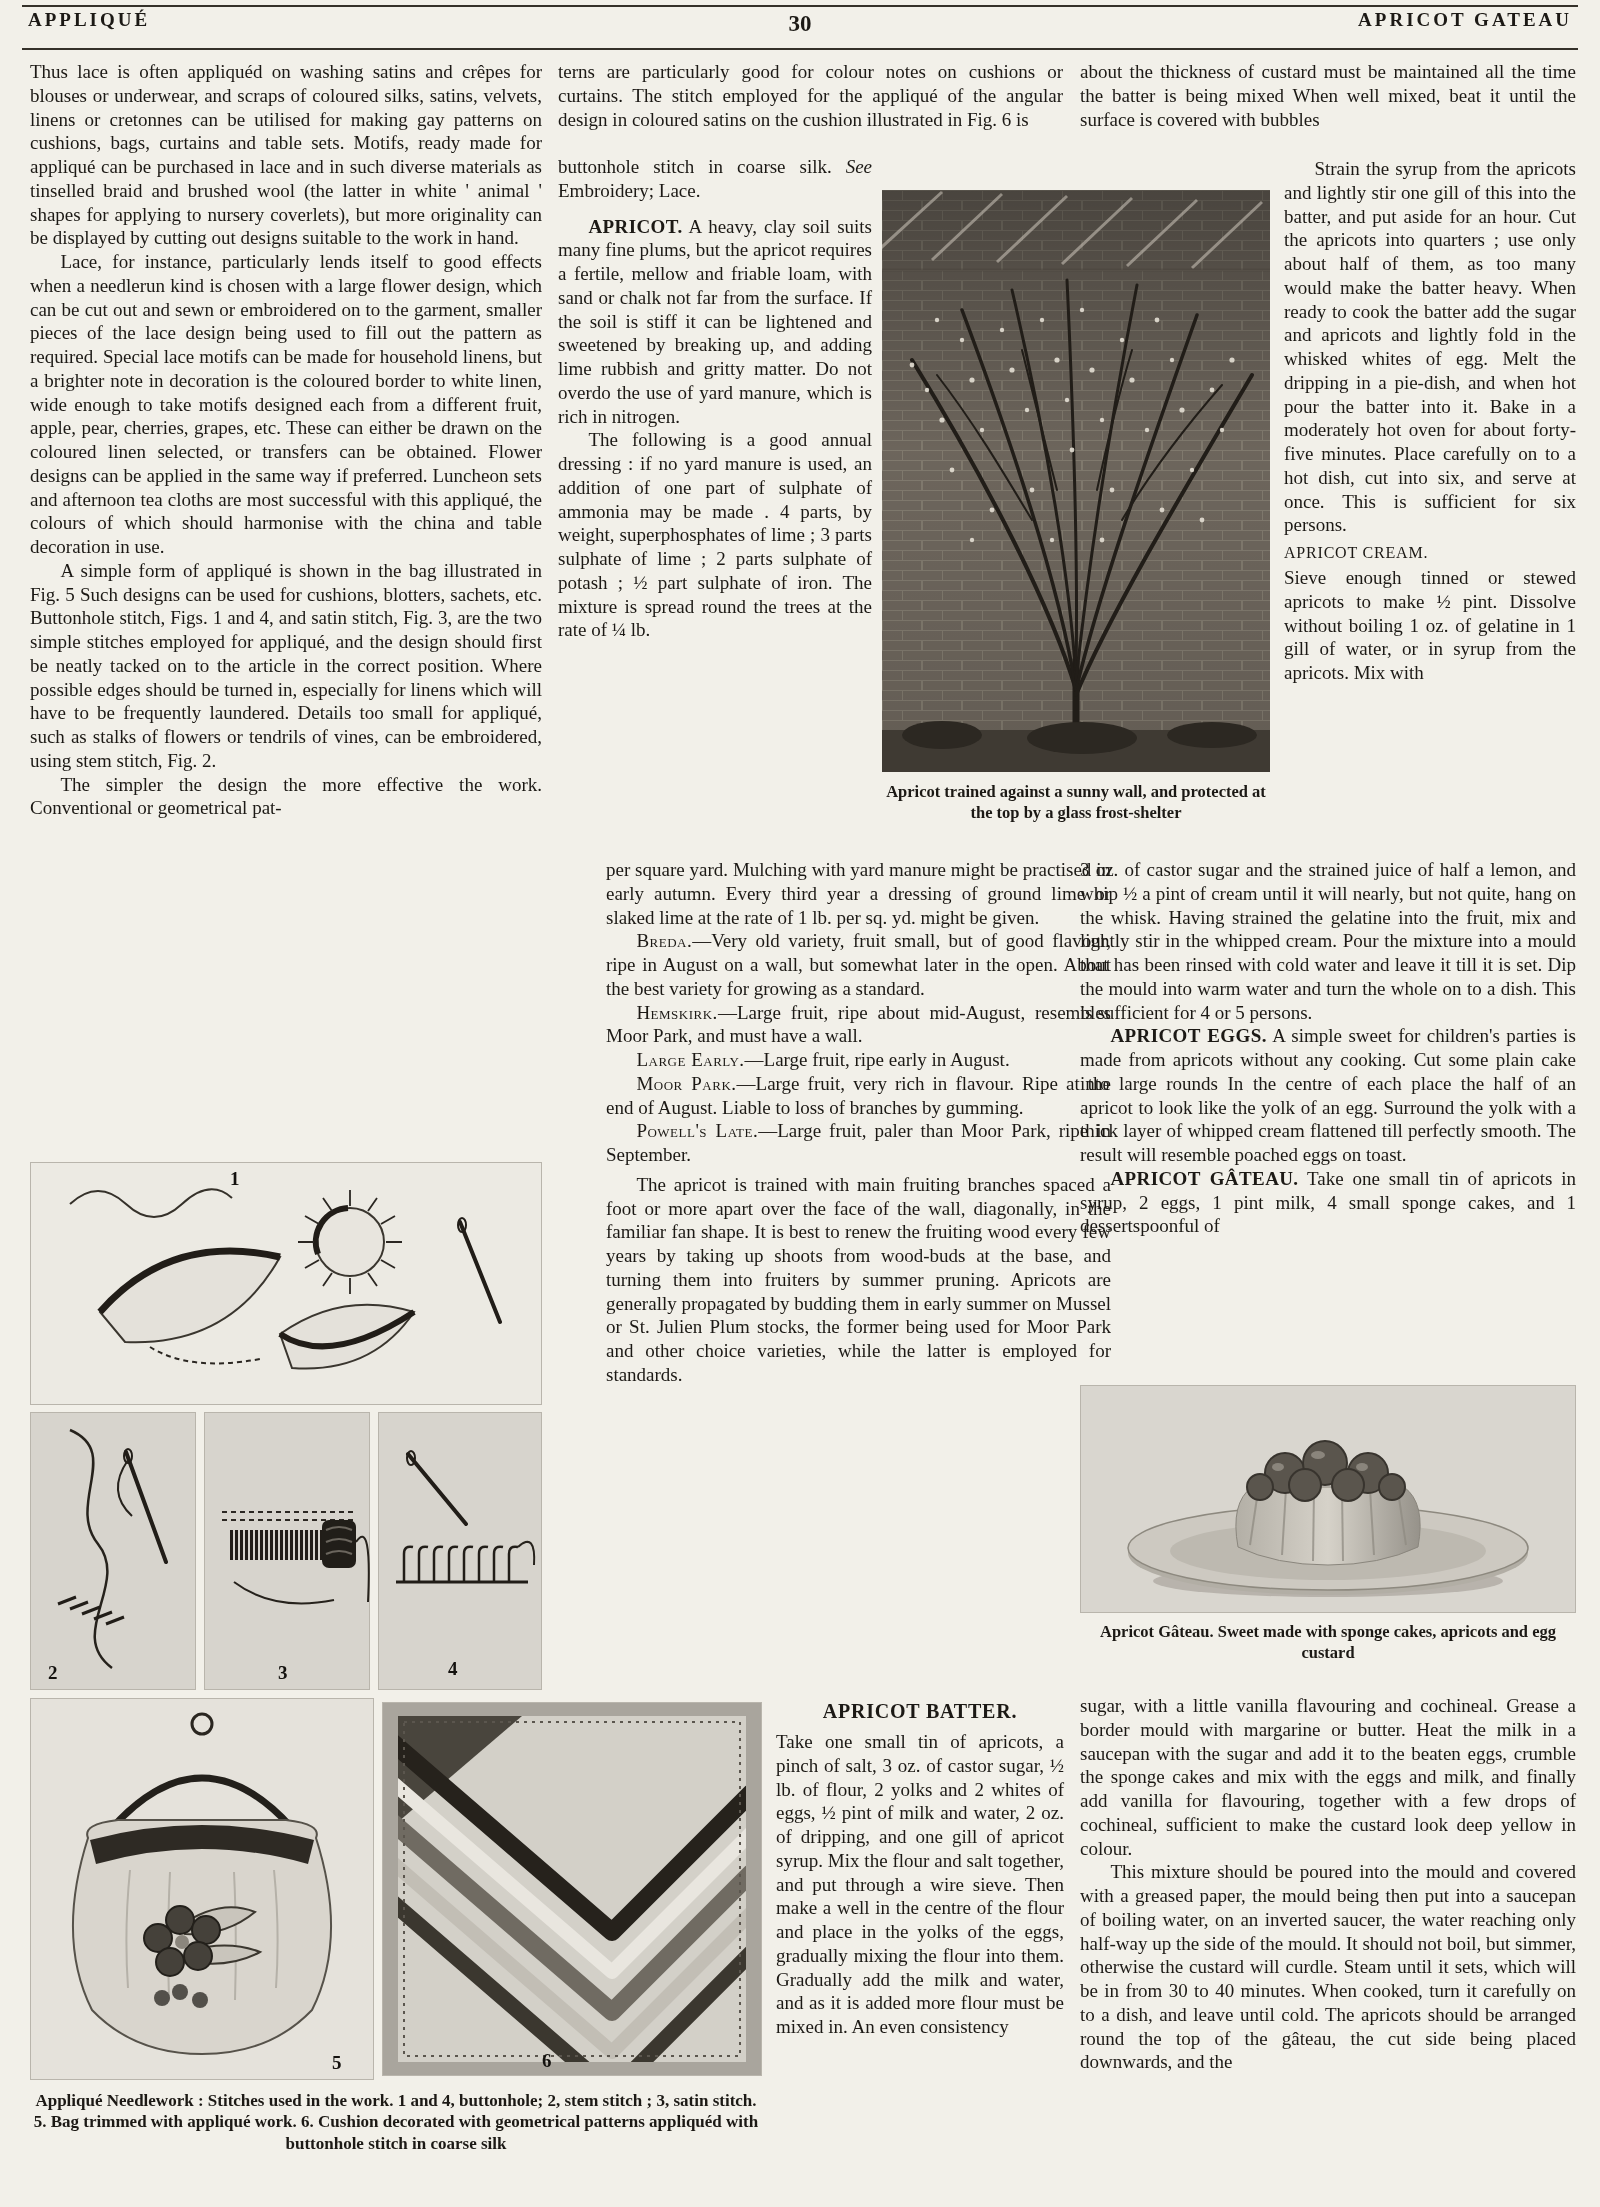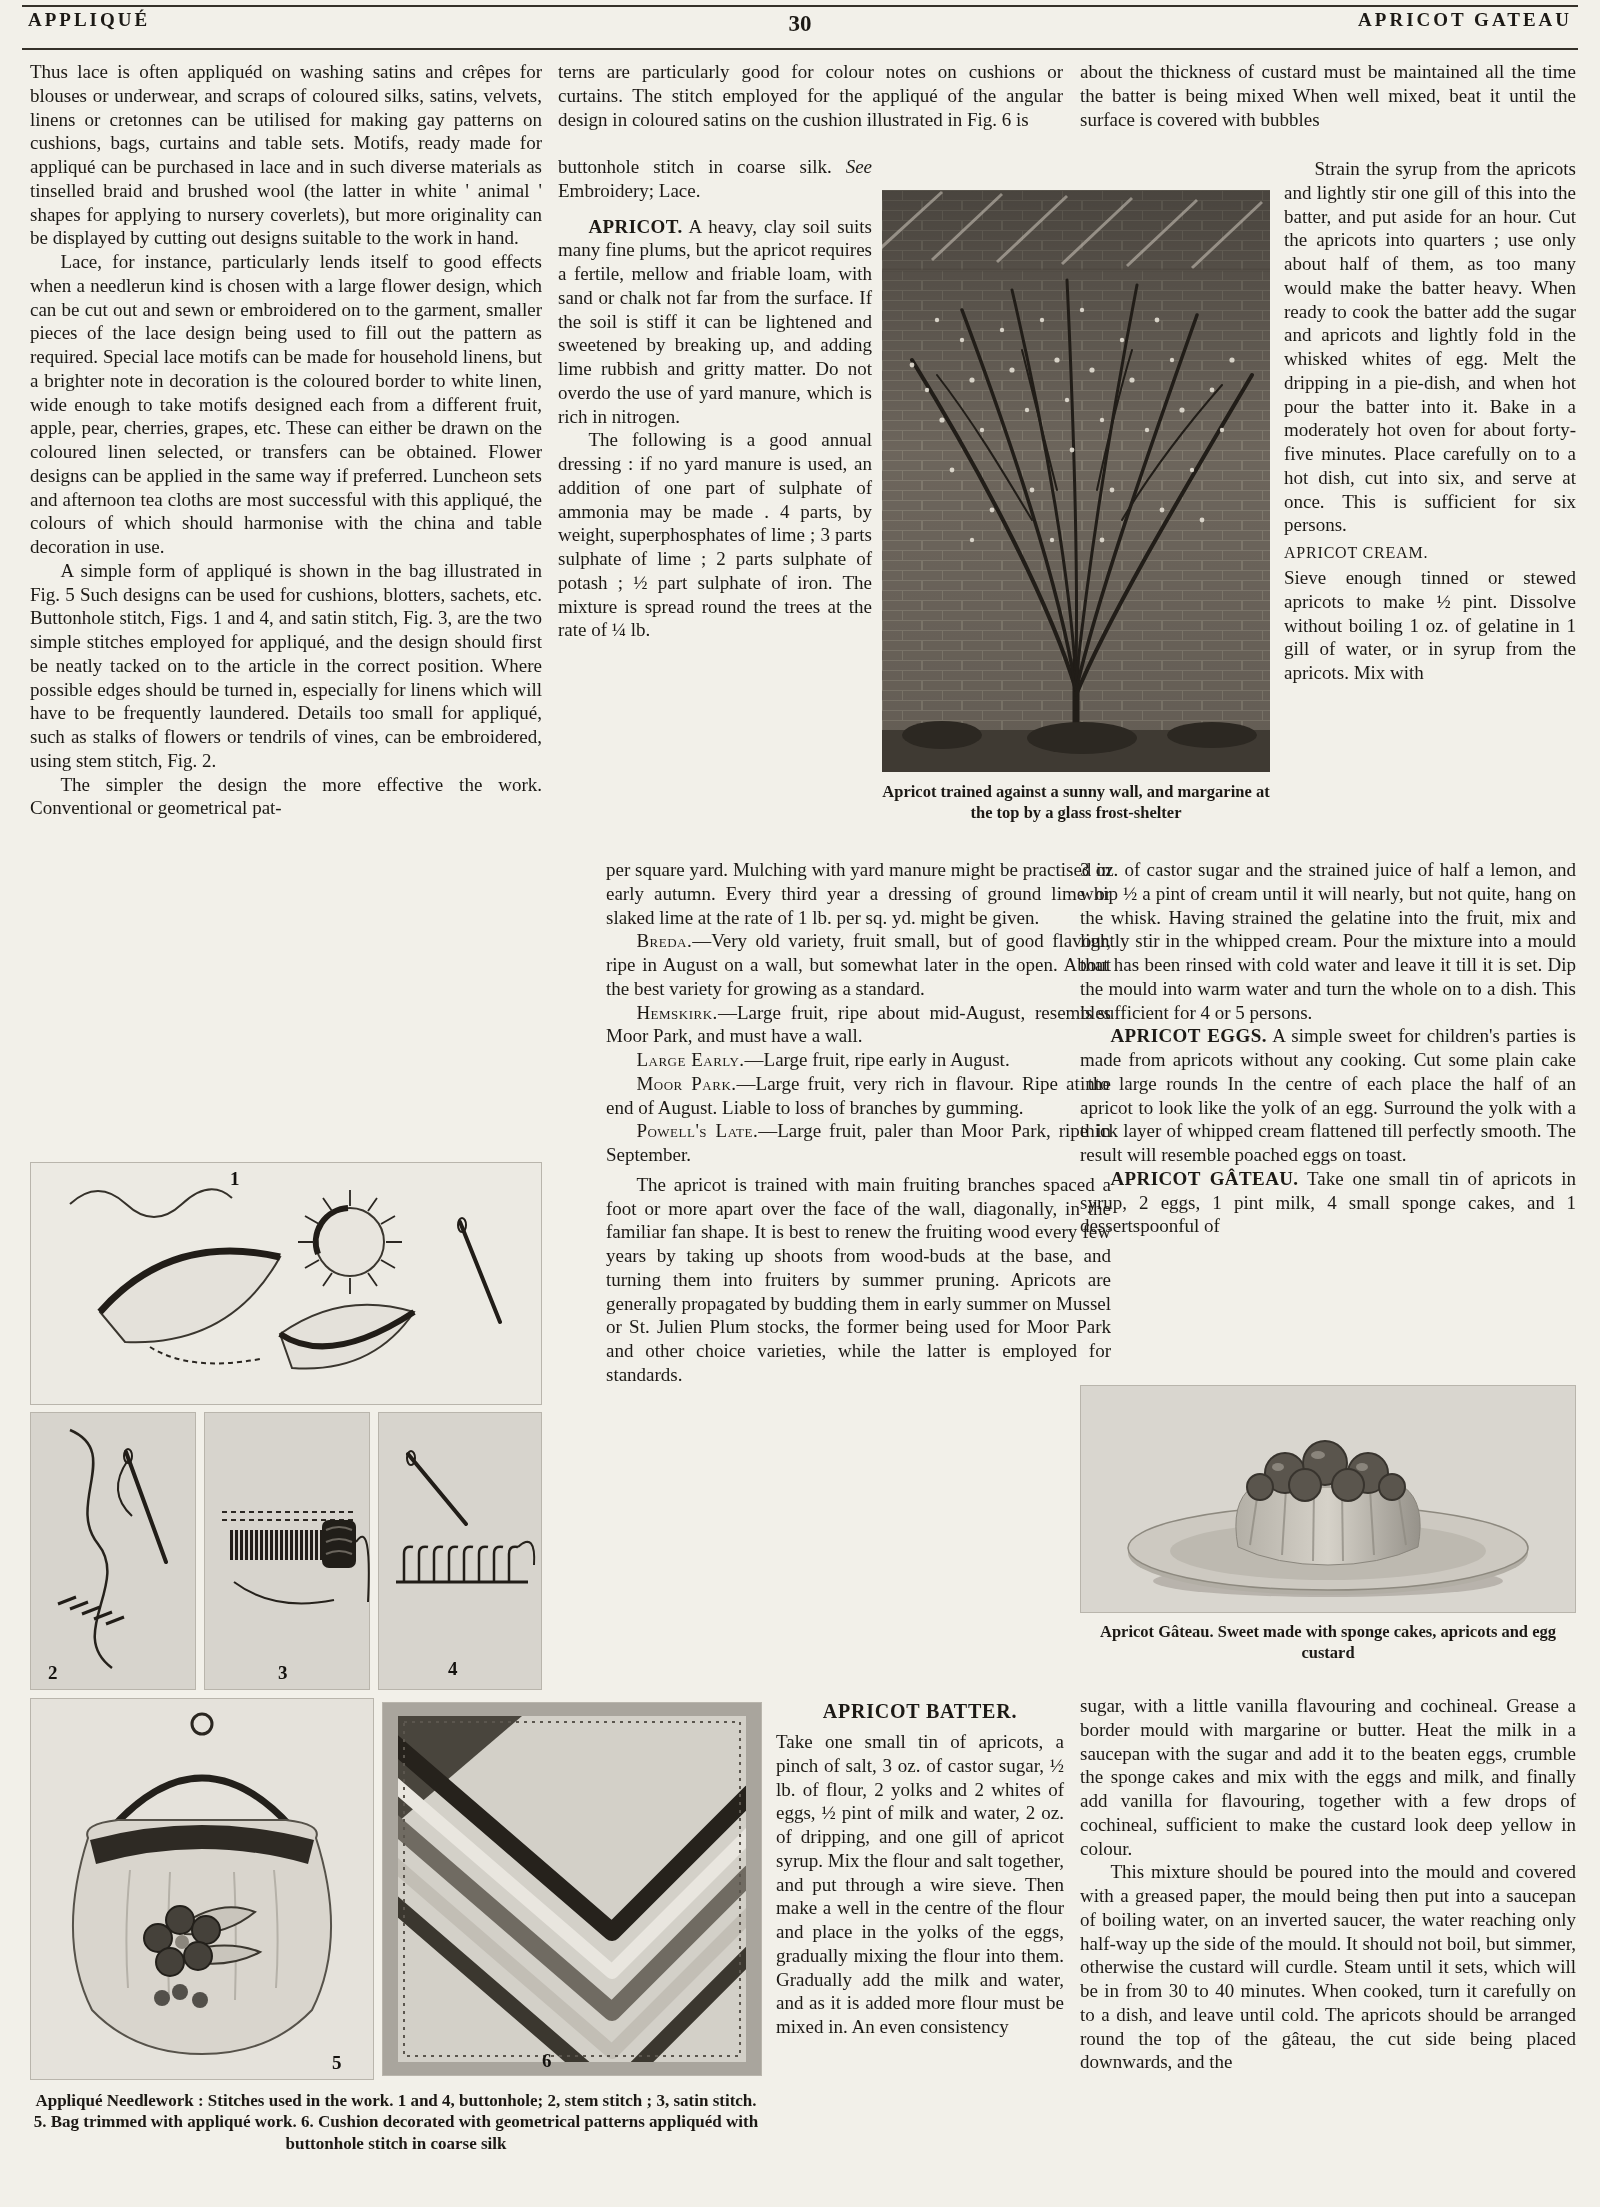--- a/index.html
+++ b/index.html
@@ -233,21 +233,21 @@
           <circle cx="55" cy="130" r="2.2"></circle>
       </g>
       <rect y="540" width="388" height="42" fill="#3f3a33"></rect>
       <g fill="#2c2822">
         <ellipse cx="60" cy="545" rx="40" ry="14"></ellipse>
           <ellipse cx="200" cy="548" rx="55" ry="16"></ellipse>
           <ellipse cx="330" cy="545" rx="45" ry="13"></ellipse>
       </g>
     </svg>
   </div>
-  <div class="cap" style="left:876px;top:782px;width:400px;">Apricot trained against a sunny wall, and margarine at the top by a glass frost-shelter</div>
+  <div class="cap" style="left:876px;top:782px;width:400px;">Apricot trained against a sunny wall, and protected at the top by a glass frost-shelter</div>
 
   <div class="tx" style="left:558px;top:858px;width:505px;margin-left:48px;">
     <p class="ni">per square yard.  Mulching with yard manure might be practised in early autumn.  Every third year a dressing of ground lime or slaked lime at the rate of 1 lb. per sq. yd. might be given.</p>
     <p><span class="sc">Breda.</span><span>—Very old variety, fruit small, but of good flavour, ripe in August on a wall, but somewhat later in the open.  About the best variety for growing as a standard.</span></p>
     <p><span class="sc">Hemskirk.</span><span>—Large fruit, ripe about mid-August, resembles Moor Park, and must have a wall.</span></p>
     <p><span class="sc">Large Early.</span><span>—Large fruit, ripe early in August.</span></p>
     <p><span class="sc">Moor Park.</span><span>—Large fruit, very rich in flavour.  Ripe at the end of August.  Liable to loss of branches by gumming.</span></p>
     <p><span class="sc">Powell's Late.</span><span>—Large fruit, paler than Moor Park, ripe in September.</span></p>
     <p style="margin-top:6px;">The apricot is trained with main fruiting branches spaced a foot or more apart over the face of the wall, diagonally, in the familiar fan shape.  It is best to renew the fruiting wood every few years by taking up shoots from wood-buds at the base, and turning them into fruiters by summer pruning.  Apricots are generally propagated by budding them in early summer on Mussel or St. Julien Plum stocks, the former being used for Moor Park and other choice varieties, while the latter is employed for standards.</p>
   </div>

